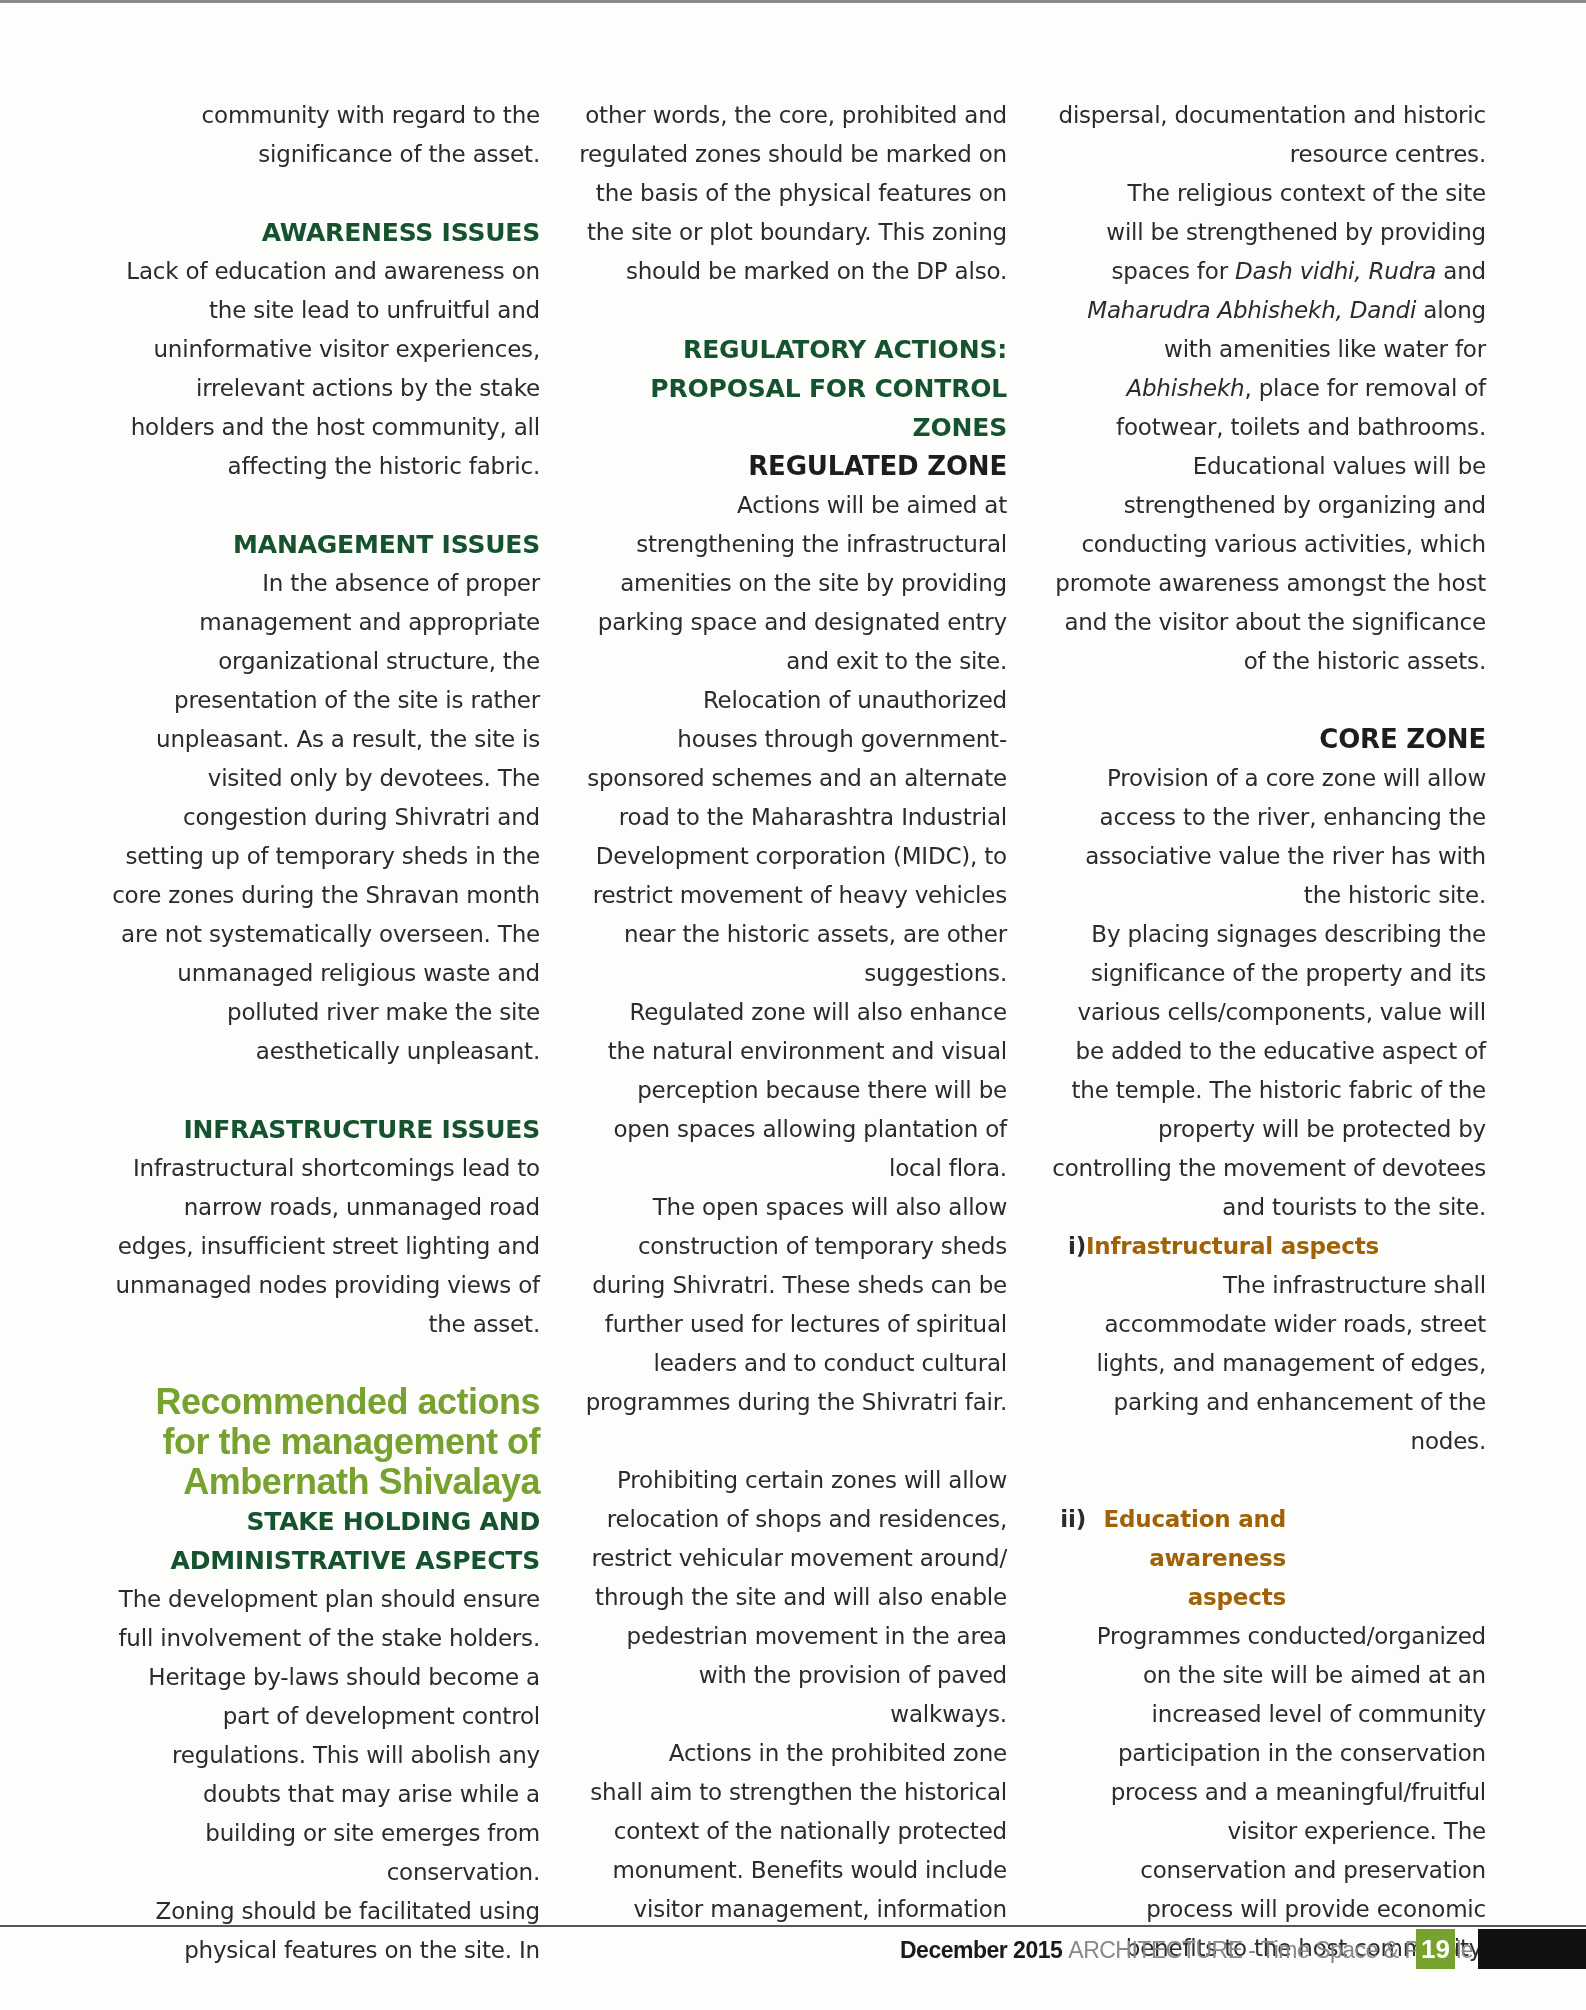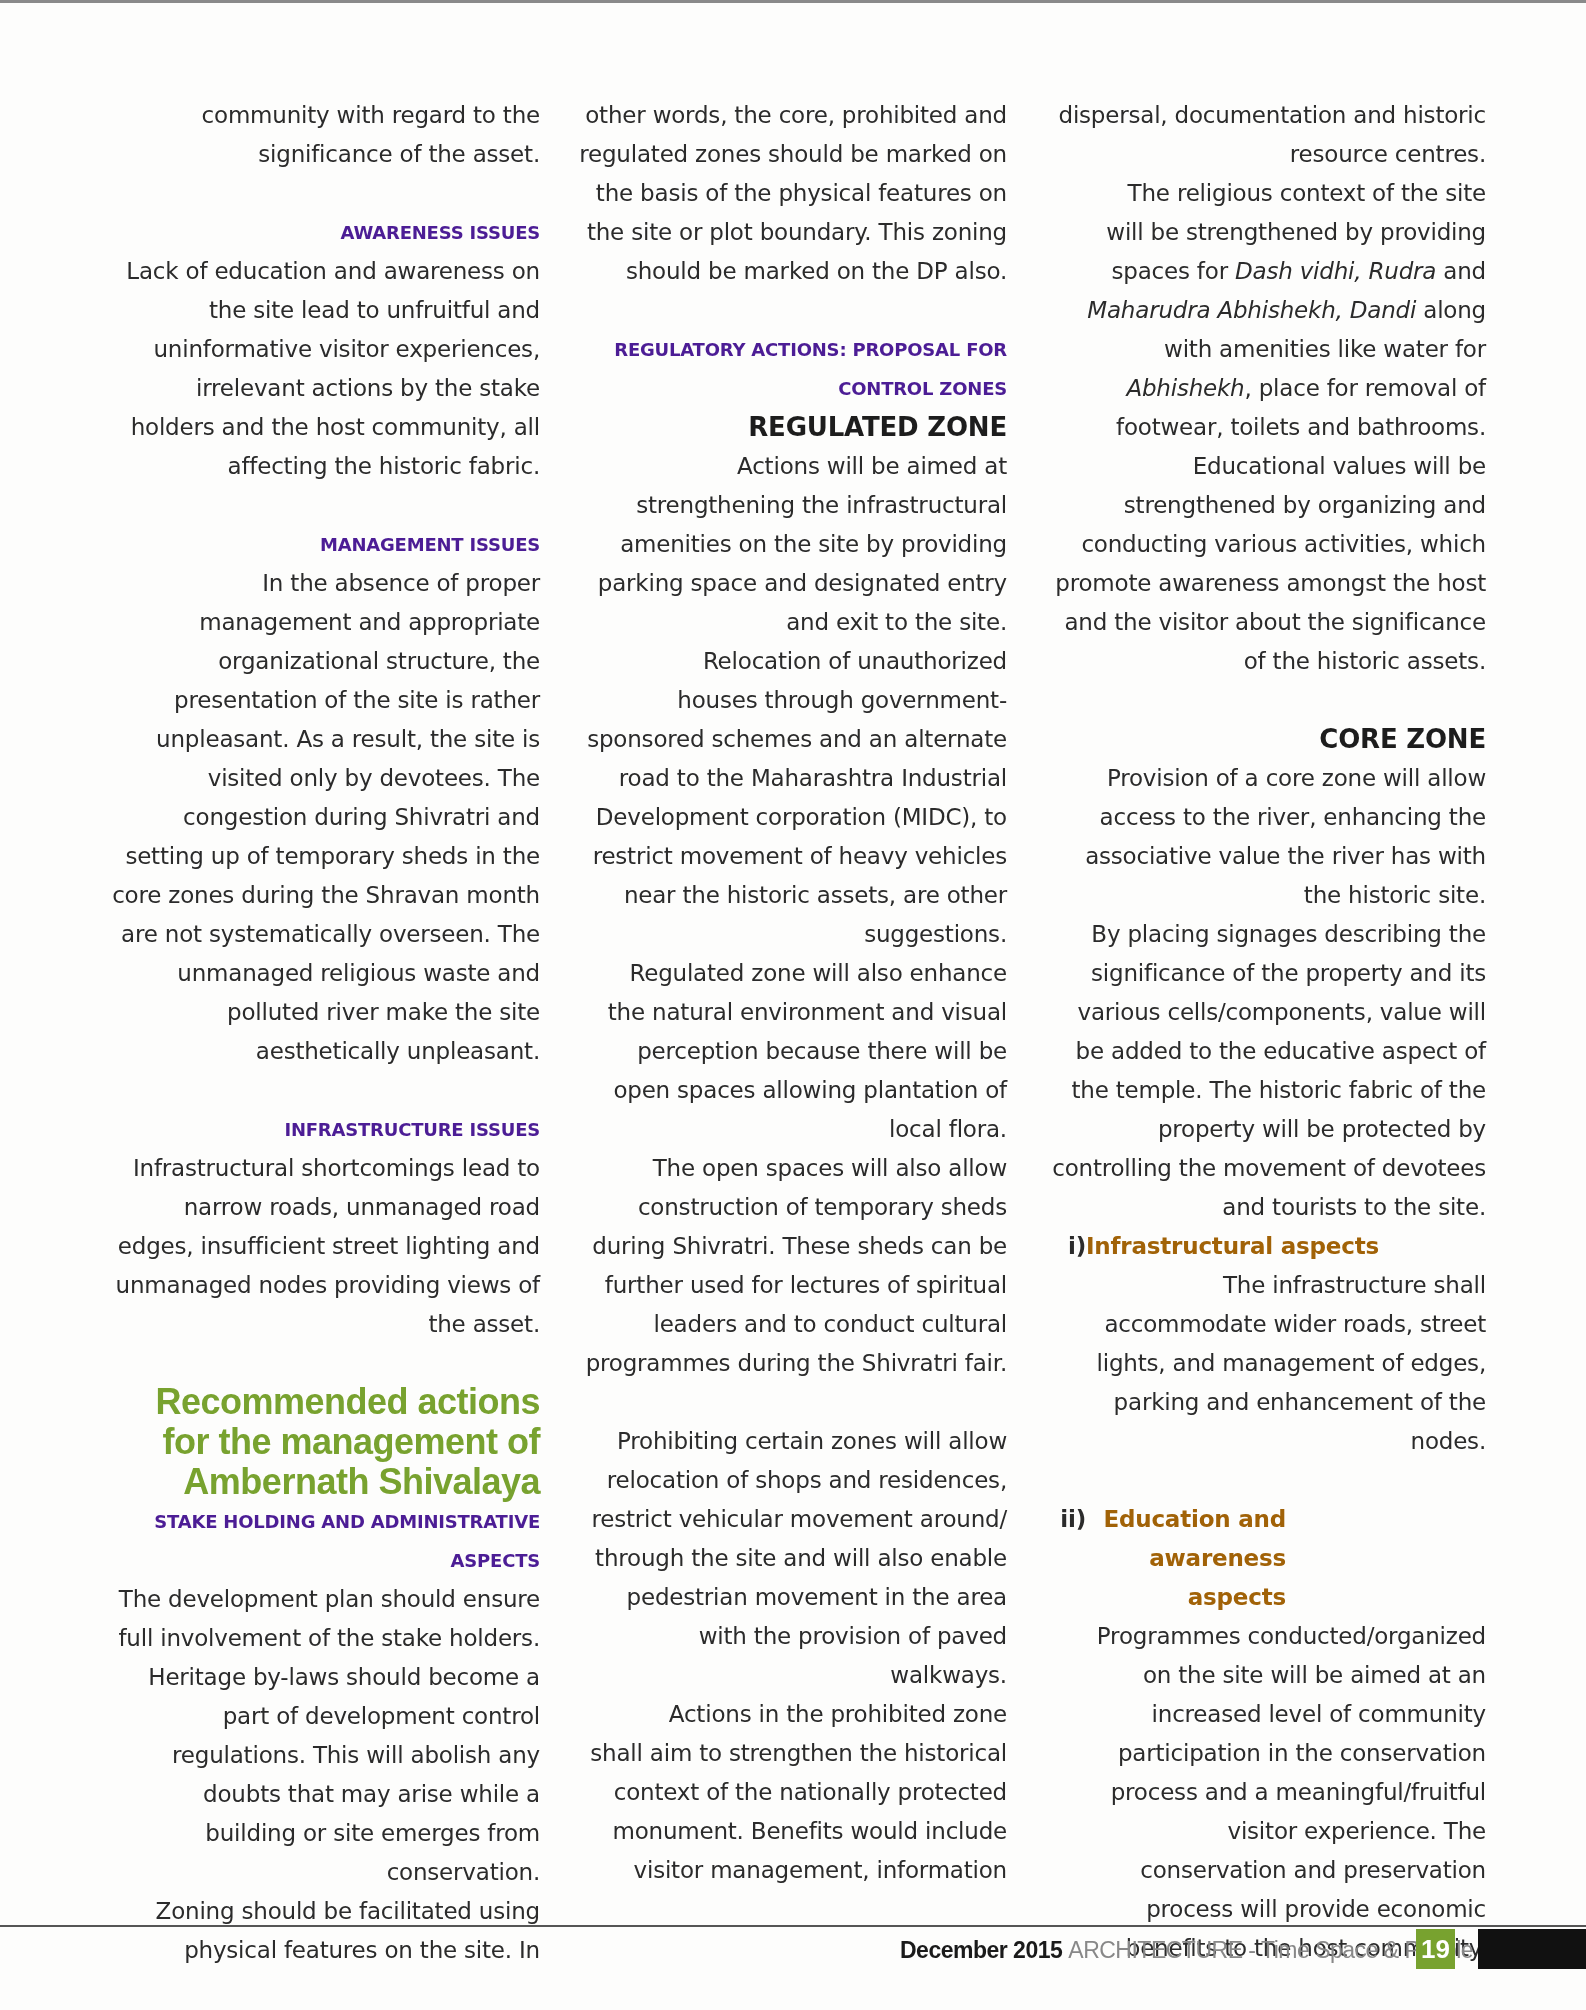--- a/index.html
+++ b/index.html
@@ -3,21 +3,21 @@
 <meta charset="utf-8">
 <style>
   html,body{margin:0;padding:0;}
   body{width:1586px;height:2010px;background:#fdfdfc;position:relative;overflow:hidden;font-family:"DejaVu Sans","Liberation Sans",sans-serif;color:#2b2b2b;}
   .topline{position:absolute;left:0;top:0;width:1586px;height:3px;background:#8a8a8a;}
   .col{position:absolute;top:96px;width:430px;font-size:23px;line-height:39px;letter-spacing:-0.2px;text-align:right;}
   #c1{left:110px;} #c2{left:577px;} #c3{left:1046px;width:440px;}
   p{margin:0;}
   .ind{text-indent:40px;}
   .gap{height:39px;}
-  .h-blue{color:#4c1d95;font-weight:bold;font-size:18px;line-height:39px;}
+  .h-blue{color:#14532d;font-weight:bold;font-size:25px;line-height:39px;}
   .h-black{color:#1d1d1d;font-weight:bold;font-size:26px;line-height:39px;}
   .h-green{color:#78a22f;font-weight:bold;font-family:"Liberation Sans",sans-serif;font-size:36px;line-height:40px;letter-spacing:-0.5px;margin-top:10px;}
   i{}
   .item{display:flex;}
   .item .num{width:40px;font-weight:bold;flex:none;}
   .item .lbl{font-weight:bold;color:#a16207;}
   .sub{padding-left:40px;}
   .footrule{position:absolute;left:0;top:1925px;width:1586px;height:2px;background:#555;}
   .footer{position:absolute;top:1930px;left:900px;height:40px;display:flex;align-items:center;font-family:"Liberation Sans",sans-serif;font-size:23px;}
   .f-date{font-weight:bold;color:#1a1a1a;letter-spacing:-0.5px;}

